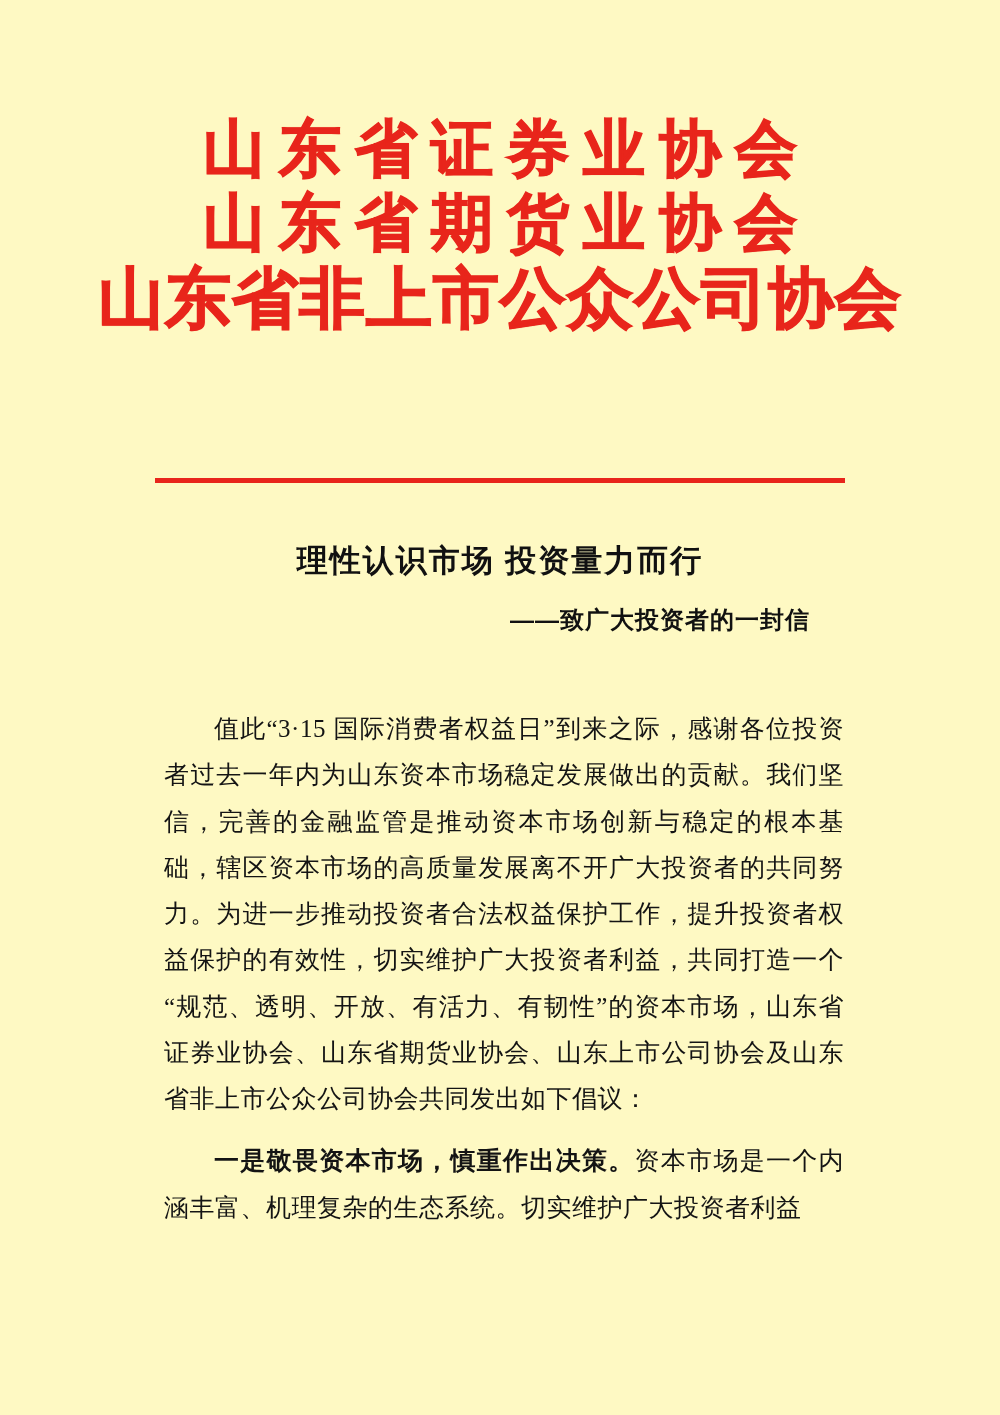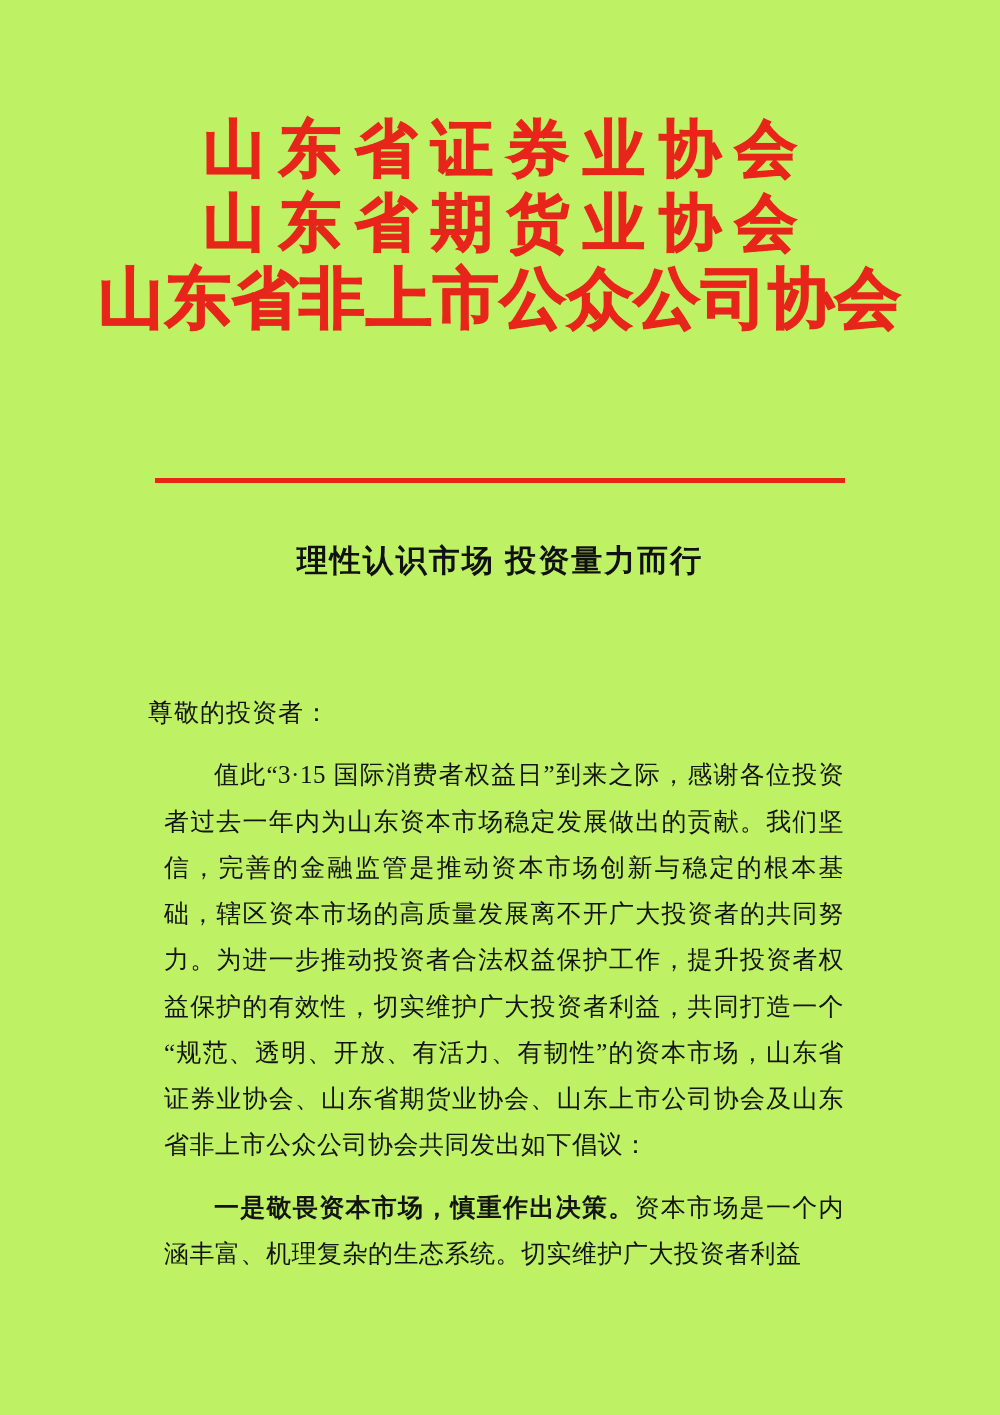--- a/index.html
+++ b/index.html
@@ -12,21 +12,21 @@
     height: 1415px;
     position: relative;
     font-family: "Liberation Serif", "DejaVu Serif", serif;
     color: #1a1a1a;
     overflow: hidden;
   }
 
   .page {
     position: absolute;
     inset: 0;
-    background: #bef264;
+    background: #fef9c3;
   }
 
   
   .letterhead {
     position: absolute;
     left: 0;
     right: 0;
     top: 118px;
     text-align: center;
   }
@@ -122,23 +122,23 @@
   <div class="letterhead">
     <div class="lh-line lh-1">山东省证券业协会</div>
     <div class="lh-line lh-2">山东省期货业协会</div>
     <div class="lh-line lh-4">山东省非上市公众公司协会</div>
   </div>
 
   <div class="lh-rule"></div>
 
   <div class="title-block">
     <div class="doc-title">理性认识市场  投资量力而行</div>
+    <div class="doc-subtitle">——致广大投资者的一封信</div>
   </div>
 
   <div class="body-block">
-    <div class="salutation">尊敬的投资者：</div>
     <p class="para">值此“3·15 国际消费者权益日”到来之际，感谢各位投资者过去一年内为山东资本市场稳定发展做出的贡献。我们坚信，完善的金融监管是推动资本市场创新与稳定的根本基础，辖区资本市场的高质量发展离不开广大投资者的共同努力。为进一步推动投资者合法权益保护工作，提升投资者权益保护的有效性，切实维护广大投资者利益，共同打造一个“规范、透明、开放、有活力、有韧性”的资本市场，山东省证券业协会、山东省期货业协会、山东上市公司协会及山东省非上市公众公司协会共同发出如下倡议：</p>
     <p class="para">
       <span class="bold-lead">一是敬畏资本市场，慎重作出决策。</span><span>资本市场是一个内涵丰富、机理复杂的生态系统。切实维护广大投资者利益</span>
     </p>
   </div>
 
 </div>
 
 </body></html>

